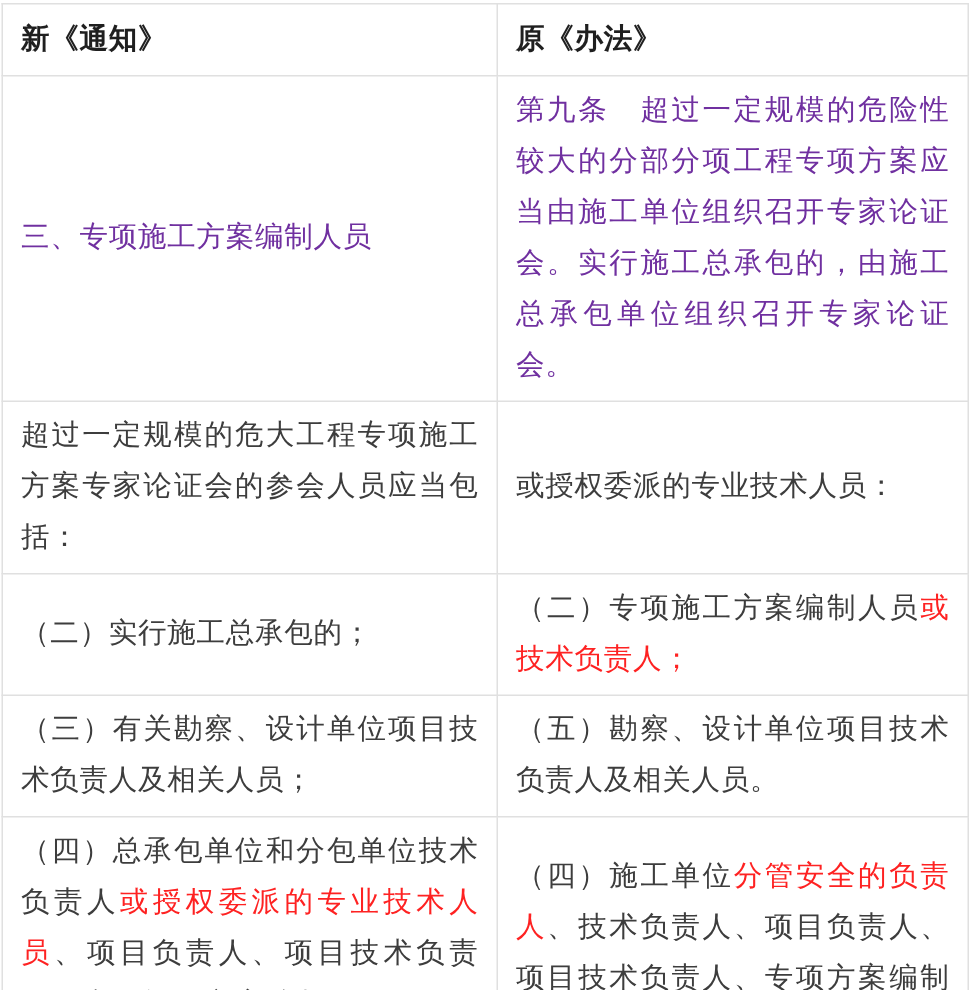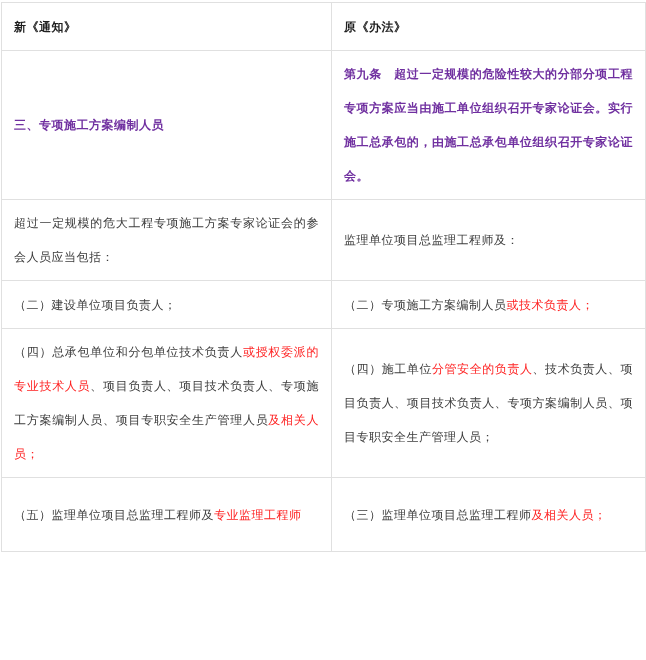--- a/index.html
+++ b/index.html
@@ -14,21 +14,21 @@
     width:644px;
     margin:2px 0 0 1px;
     background:#fff;
   }
   col.c-left{width:330px;}
   col.c-right{width:314px;}
   th,td{
     border:1px solid var(--border,#e0e0e0);
     vertical-align:middle;
     padding:6px 12px;
-    font-size:12px;
+    font-size:19px;
     line-height:34px;
     color:var(--text,#3d3d3d);
     text-align:justify;
     letter-spacing:0.5px;
   }
   th{
     text-align:left;
     font-weight:bold;
     color:var(--header,#1f1f1f);
     height:34px;
@@ -38,21 +38,21 @@
   tbody tr:nth-child(1){height:140px;}
   tbody tr:nth-child(2){height:68px;}
   tbody tr:nth-child(3){height:48px;}
   tbody tr:nth-child(4){height:70px;}
   tbody tr:nth-child(5){height:74px;}
   tbody tr:nth-child(6){height:136px;}
   tbody tr:nth-child(7){height:70px;}
   tbody tr:nth-child(8){height:40px;}
   tr.purple td{
     color:var(--purple,#7030a0);
-    font-weight:bold;
+    font-weight:normal;
   }
   span.seg-red{color:var(--red,#fe2222);}
 </style>
 </head>
 <body style="--bg: #ffffff; --border: #e0e0e0; --text: #3d3d3d; --header: #1f1f1f; --purple: #7030a0; --red: #fe2222;">
 
 <table>
   <colgroup>
     <col class="c-left">
     <col class="c-right">
@@ -63,25 +63,29 @@
       <th>原《办法》</th>
     </tr>
   </thead>
   <tbody id="tbody">
       <tr class="purple">
         <td><span>三、专项施工方案编制人员</span></td>
         <td><span>第九条　超过一定规模的危险性较大的分部分项工程专项方案应当由施工单位组织召开专家论证会。实行施工总承包的，由施工总承包单位组织召开专家论证会。</span></td>
       </tr>
       <tr>
         <td><span>超过一定规模的危大工程专项施工方案专家论证会的参会人员应当包括：</span></td>
-        <td><span>监理单位项目总监理工程师及：</span></td>
+        <td><span>或授权委派的专业技术人员：</span></td>
       </tr>
       <tr>
-        <td><span>（二）建设单位项目负责人；</span></td>
+        <td><span>（二）实行施工总承包的；</span></td>
         <td><span>（二）专项施工方案编制人员</span><span class="seg-red">或技术负责人；</span></td>
+      </tr>
+      <tr>
+        <td><span>（三）有关勘察、设计单位项目技术负责人及相关人员；</span></td>
+        <td><span>（五）勘察、设计单位项目技术负责人及相关人员。</span></td>
       </tr>
       <tr>
         <td><span>（四）总承包单位和分包单位技术负责人</span><span class="seg-red">或授权委派的专业技术人员</span><span>、项目负责人、项目技术负责人、专项施工方案编制人员、项目专职安全生产管理人员</span><span class="seg-red">及相关人员；</span></td>
         <td><span>（四）施工单位</span><span class="seg-red">分管安全的负责人</span><span>、技术负责人、项目负责人、项目技术负责人、专项方案编制人员、项目专职安全生产管理人员；</span></td>
       </tr>
       <tr>
         <td><span>（五）监理单位项目总监理工程师及</span><span class="seg-red">专业监理工程师</span></td>
         <td><span>（三）监理单位项目总监理工程师</span><span class="seg-red">及相关人员；</span></td>
       </tr>
     </tbody>

